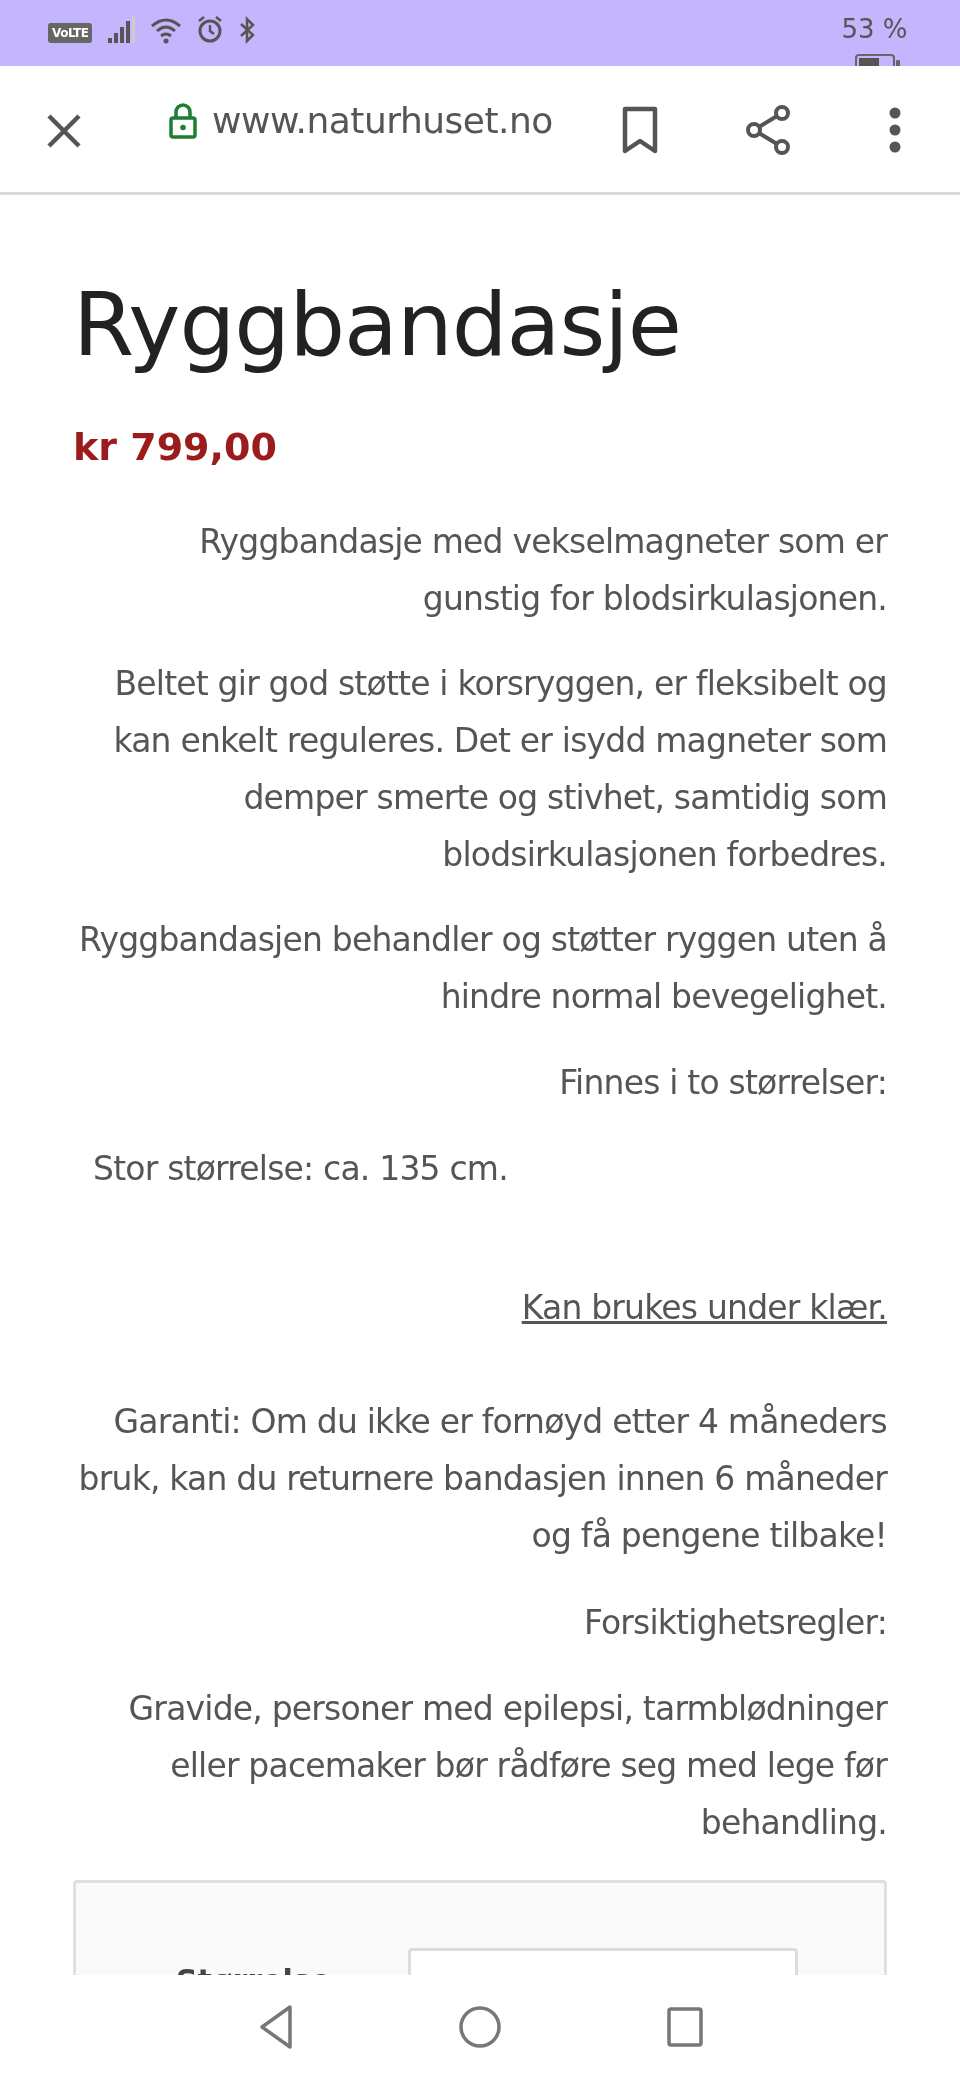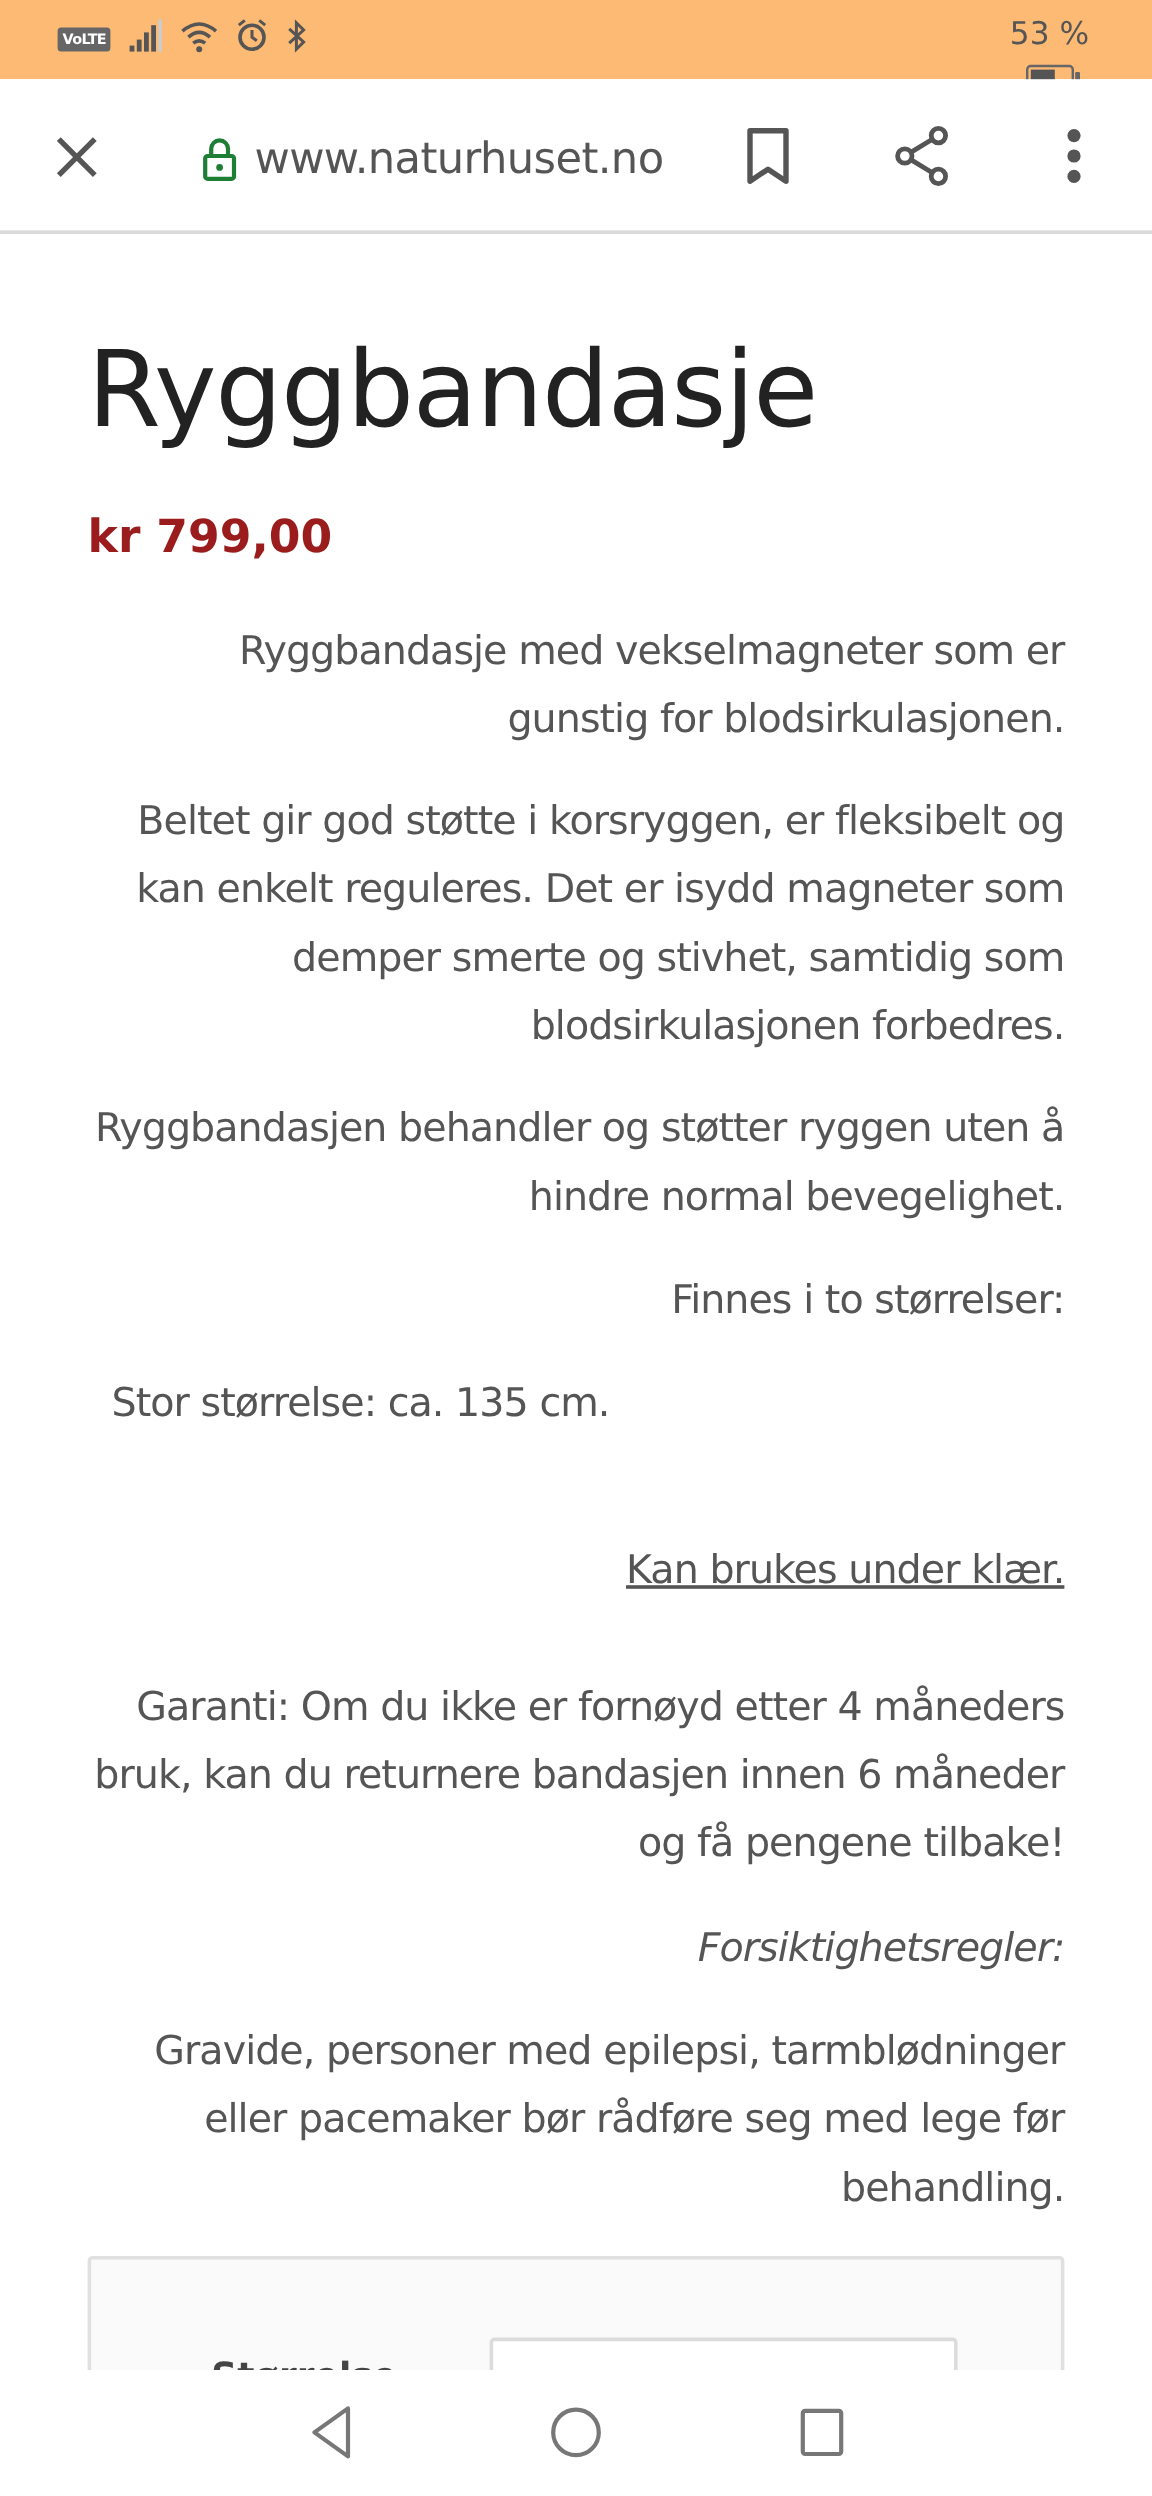--- a/index.html
+++ b/index.html
@@ -1,41 +1,41 @@
 <!DOCTYPE html>
 <html><head>
 <meta charset="utf-8">
 <style>
   html, body { margin:0; padding:0; }
   body {
     width:960px; height:2080px; overflow:hidden; background:#ffffff; position:relative;
     font-family: "Liberation Sans", "DejaVu Sans", sans-serif;
   }
   .status-bar {
-    position:absolute; left:0; top:0; width:960px; height:66px; background:#fdba74;
+    position:absolute; left:0; top:0; width:960px; height:66px; background:#c4b5fd;
     color:#555; font-size:27px;
   }
   .status-left { position:absolute; left:48px; top:18px; height:30px; display:flex; align-items:center; gap:14px; }
   .volte { background:#666; color:#fff; font-size:12px; font-weight:bold; padding:3px 4px; border-radius:3px; letter-spacing:-0.5px; font-family:"DejaVu Sans", sans-serif; }
   .status-right { position:absolute; right:48px; top:14px; display:flex; align-items:center; gap:10px; font-family:"DejaVu Sans", sans-serif; font-size:26px; color:#555;flex-direction:column; }
   .battery { width:40px; height:20px; border:2px solid #666; border-radius:4px; position:relative; box-sizing:border-box; }
   .battery .fill { position:absolute; left:2px; top:2px; bottom:2px; width:20px; background:#555; }
   .battery::after { content:""; position:absolute; right:-7px; top:4px; width:4px; height:8px; background:#666; border-radius:1px; }
 
   .toolbar { position:absolute; left:0; top:66px; width:960px; height:127px; background:#fff; }
   .toolbar-divider { position:absolute; left:0; top:192px; width:960px; height:3px; background:#dadada; }
   .tb-icon { position:absolute; display:flex; align-items:center; justify-content:center; }
-  .url { position:absolute; left:168px; top:112px; display:flex; align-items:center; gap:14px; }
+  .url { position:absolute; left:168px; top:100px; display:flex; align-items:center; gap:14px; }
   .url-text { font-size:36px; color:#555; font-family:"DejaVu Sans", sans-serif; letter-spacing:-0.5px; }
 
   .content { position:absolute; left:73px; top:195px; width:814px; }
   .title { position:absolute; left:0; top:86px; font-size:88px; color:#222; font-family:"DejaVu Sans", sans-serif; font-weight:normal; letter-spacing:-1px; margin:0; line-height:1; }
   .price { position:absolute; left:0; top:233px; font-size:38px; color:#9b1c1c; font-family:"DejaVu Sans", sans-serif; font-weight:bold; line-height:1; }
   .para { position:absolute; left:0; width:814px; font-size:33px; color:#555; line-height:57px; margin:0; font-family:"DejaVu Sans", sans-serif; letter-spacing:-0.8px;text-align:right; }
-  .para.italic { font-style:italic; }
+  .para.italic { }
   .size-list { position:absolute; left:20px; font-size:33px; color:#555; line-height:57px; font-family:"DejaVu Sans", sans-serif; letter-spacing:-0.8px; }
 
   .variation-box { position:absolute; left:73px; top:1880px; width:814px; height:200px; background:#fafafa; border:3px solid #e0e0e0; border-radius:4px; box-sizing:border-box; }
   .variation-label { position:absolute; left:100px; top:80px; font-size:30px; font-weight:bold; color:#444; font-family:"DejaVu Sans", sans-serif; }
   .variation-select { position:absolute; left:332px; top:65px; width:390px; height:80px; background:#fff; border:3px solid #dcdcdc; border-radius:4px; box-sizing:border-box; }
 
   .nav-bar { position:absolute; left:0; top:1975px; width:960px; height:105px; background:#fff; }
   .nav-btn { position:absolute; top:22px; width:60px; height:60px; display:flex; align-items:center; justify-content:center; }
 </style>
 </head>

